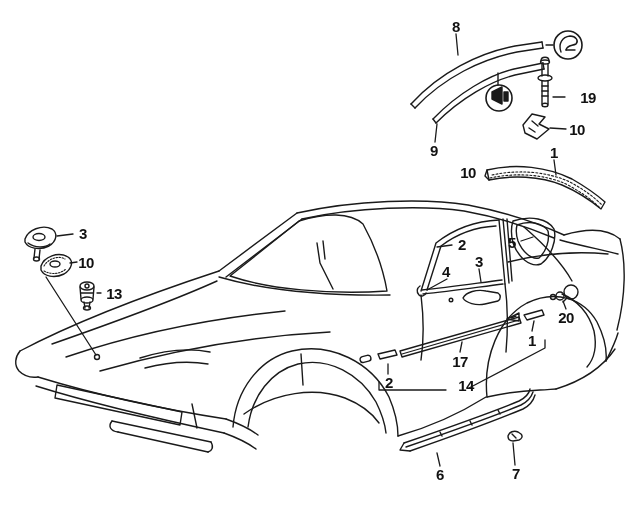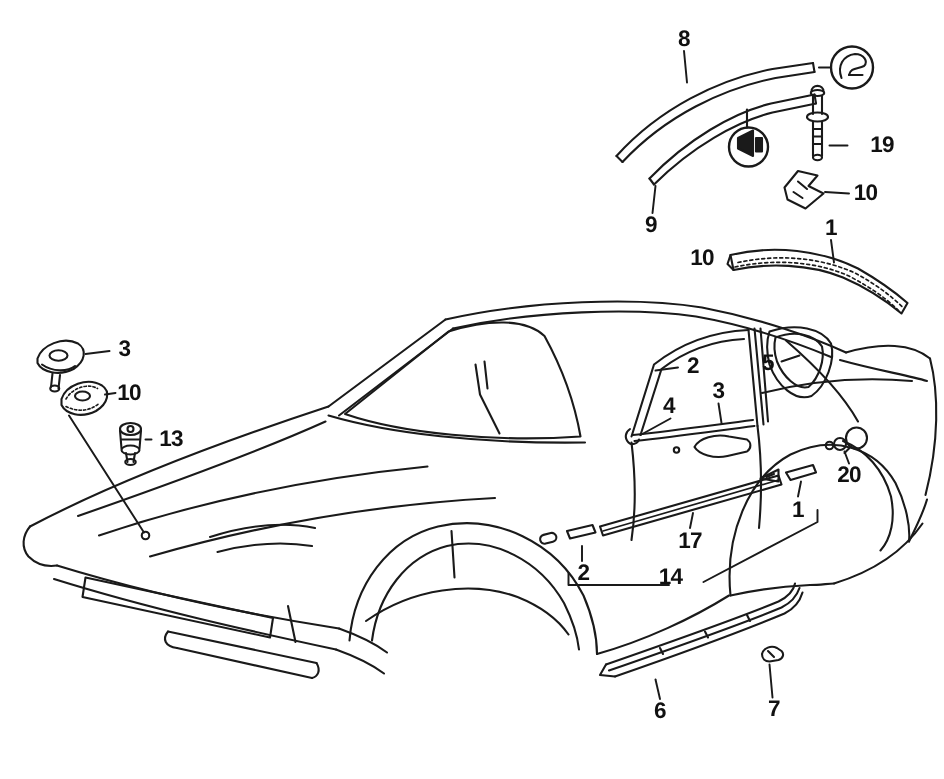--- a/index.html
+++ b/index.html
@@ -238,20 +238,20 @@
   <div class="callout" style="left:512px;top:242px">5</div>
   <div class="callout" style="left:440px;top:474px">6</div>
   <div class="callout" style="left:516px;top:473px">7</div>
   <div class="callout" style="left:456px;top:26px">8</div>
   <div class="callout" style="left:434px;top:150px">9</div>
   <div class="callout" style="left:577px;top:129px">10</div>
   <div class="callout" style="left:468px;top:172px">10</div>
   <div class="callout" style="left:83px;top:233px">3</div>
   <div class="callout" style="left:86px;top:262px">10</div>
   <div class="callout" style="left:114px;top:293px">13</div>
-  <div class="callout" style="left:447px;top:385px">14</div>
+  <div class="callout" style="left:466px;top:385px">14</div>
   <div class="callout" style="left:389px;top:382px">2</div>
   <div class="callout" style="left:460px;top:361px">17</div>
   <div class="callout" style="left:532px;top:340px">1</div>
   <div class="callout" style="left:566px;top:317px">20</div>
   <div class="callout" style="left:588px;top:97px">19</div>
 
 </div>
 
 </body></html>

